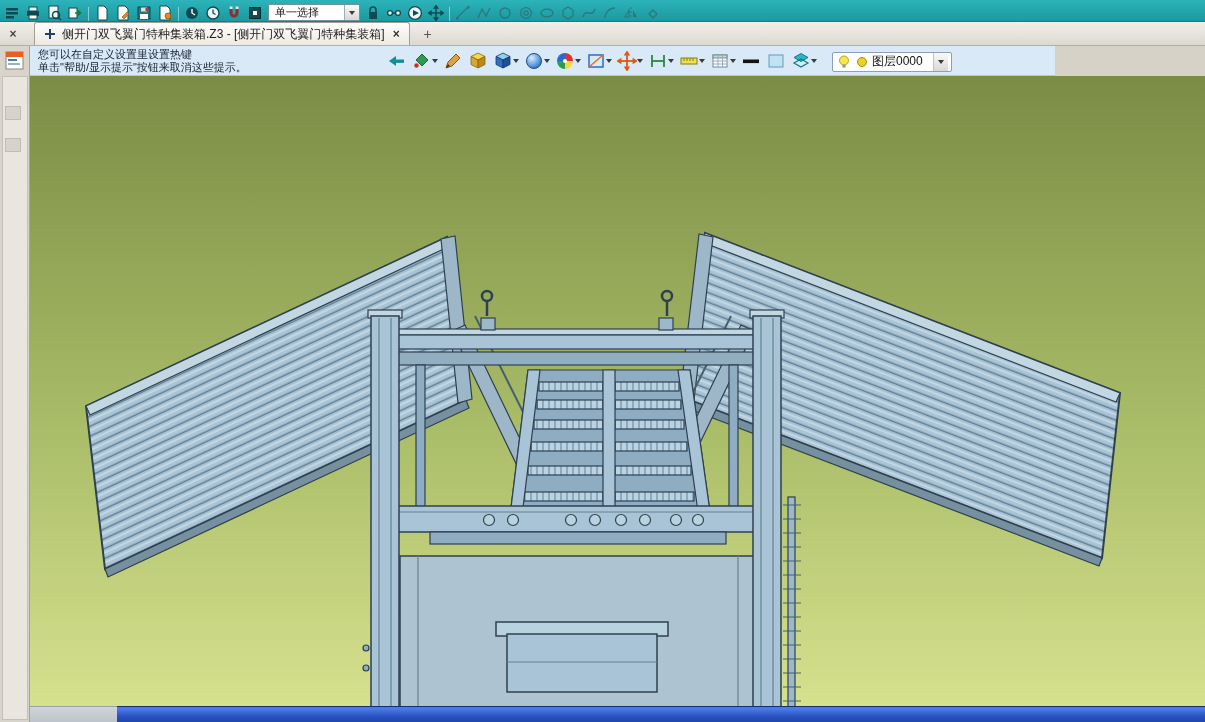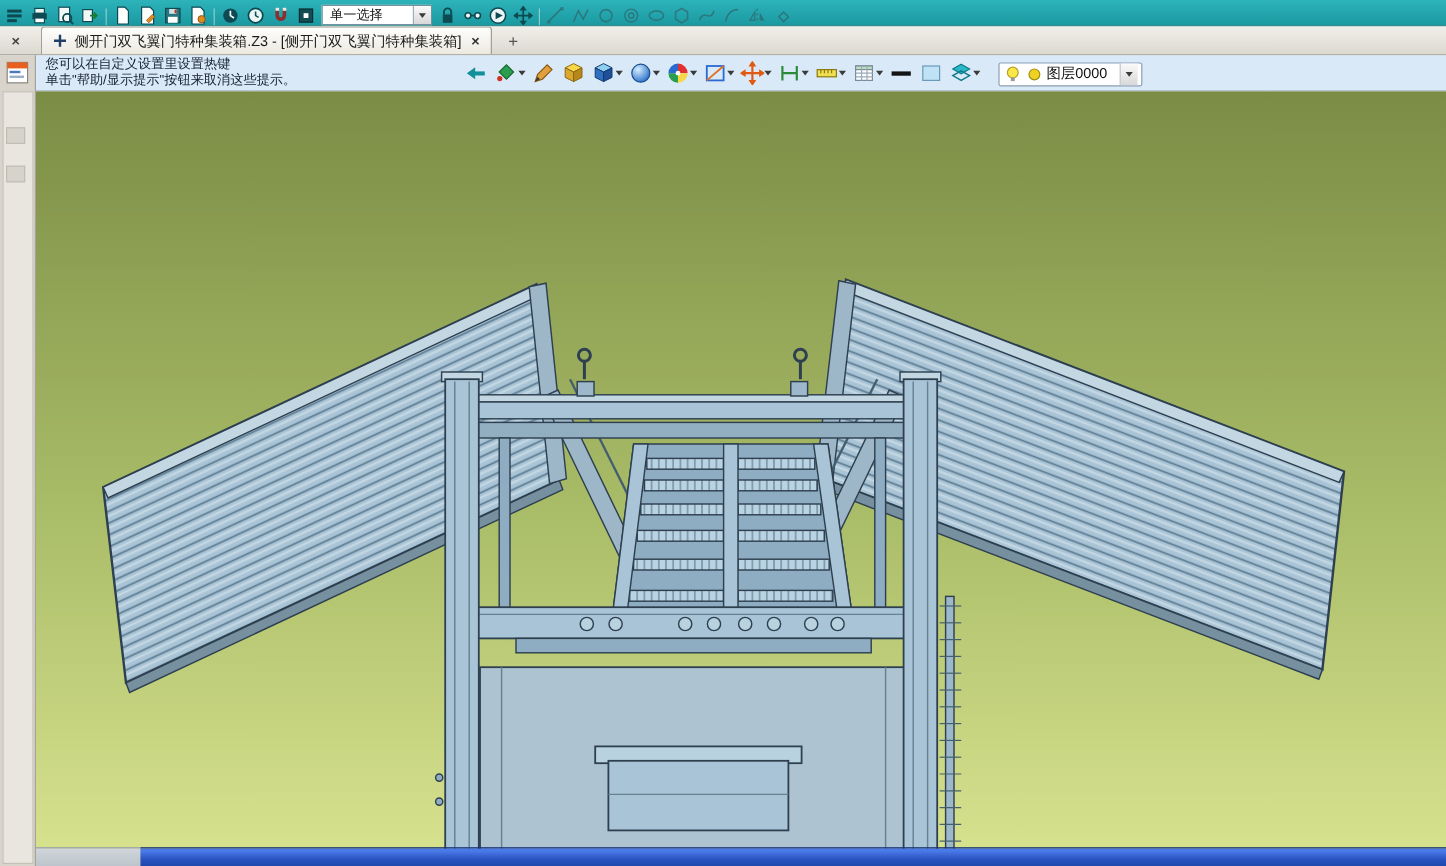--- a/index.html
+++ b/index.html
@@ -26,21 +26,21 @@
   .side-close{width:26px;height:22px;display:flex;align-items:center;justify-content:center;
     font-size:12px;font-weight:bold;color:#444;cursor:default}
   .tab{height:23px;margin-left:8px;background:linear-gradient(#fefefc,#ece9e1);
     border:1px solid #a39f94;border-bottom:none;border-radius:3px 3px 0 0;
     display:flex;align-items:center;gap:6px;padding:0 9px;font-size:12px;color:#1c1c1c}
   .tab .close{font-weight:bold;font-size:12px;color:#333;margin-left:2px}
   .new-tab{width:24px;height:22px;display:flex;align-items:center;justify-content:center;
     font-size:14px;color:#555;margin-left:6px}
 
   
-  .ribbon{position:absolute;left:0;top:46px;width:1205px;height:30px;background:#d9e9f7;
+  .ribbon{position:absolute;left:0;top:46px;width:1055px;height:30px;background:#d9e9f7;
     border-bottom:1px solid #b7c5d3;display:flex;align-items:center}
   .hints{font-size:11px;line-height:13px;color:#16202c;padding-left:38px;width:387px;flex:0 0 auto}
   .ricons{display:flex;align-items:flex-end;gap:5px}
   .ri{height:22px;display:flex;align-items:center;flex:0 0 auto}
   .layer-combo{height:20px;background:#fff;border:1px solid #8aa0b8;border-radius:2px;
     display:flex;align-items:center;gap:4px;padding:0 3px;margin-left:10px;font-size:12px;color:#111}
   .layer-combo .cbox{height:18px;margin-left:6px;border-left:1px solid #b7c5d3}
 
   
   .sidebar{position:absolute;left:0;top:46px;width:30px;height:676px;background:#d8d4cb;

